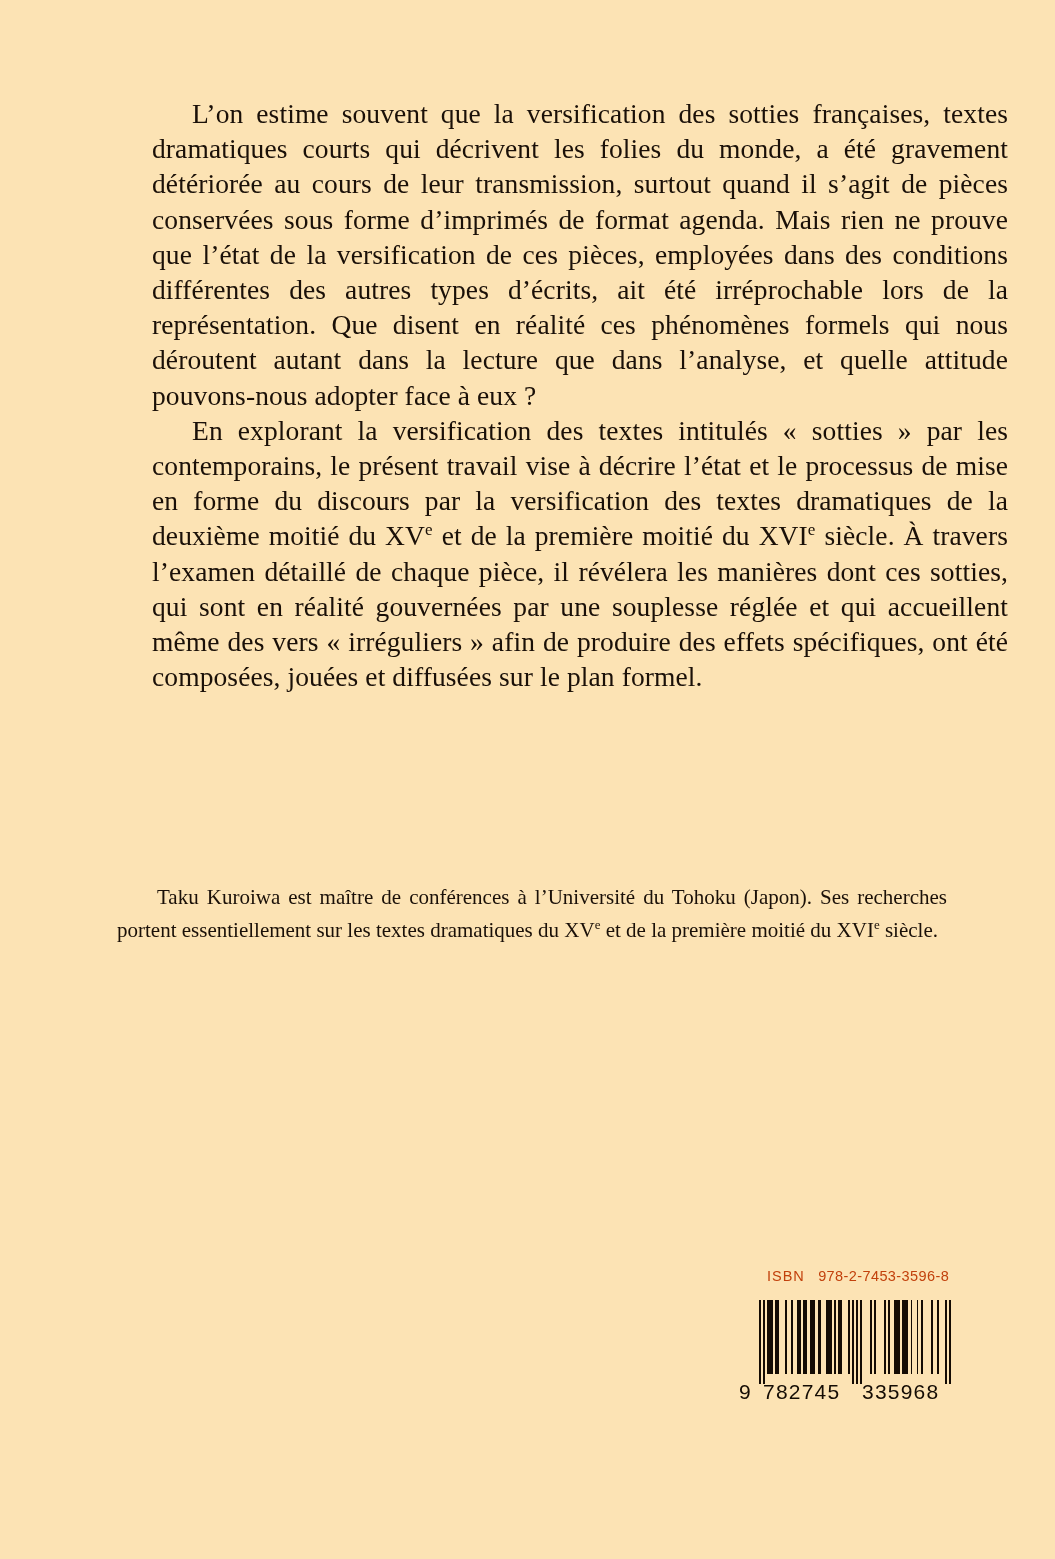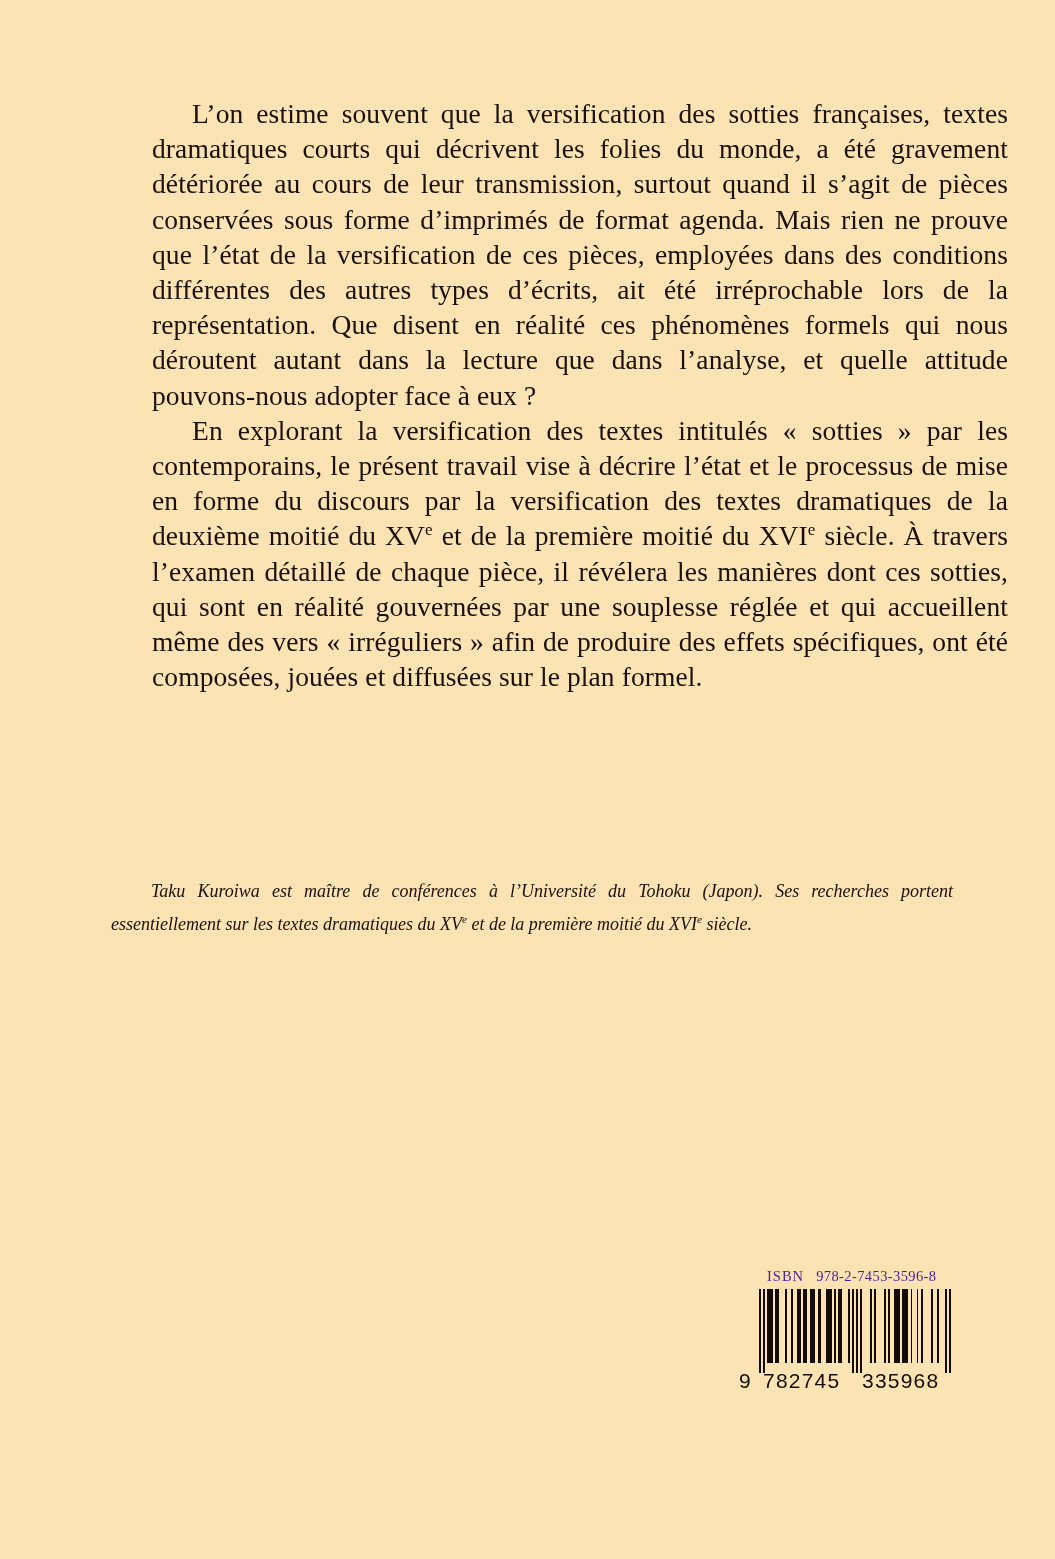--- a/index.html
+++ b/index.html
@@ -40,24 +40,23 @@
   .blurb p + p {
     margin-top: 0;
   }
   .bio {
     position: absolute;
     left: 104px;
     top: 868px;
     width: 856px;
   }
   .bio p {
-    margin: 7px;
+    margin: 13px;
     text-align: justify;
-    font-style: italic;
-    font-size: 18px;
+    font-size: 21px;
     line-height: 32.5px;
     text-indent: 40px;
   }
   sup {
     font-size: 0.62em;
     vertical-align: super;
     line-height: 0;
   }
   .series {
     position: absolute;
@@ -68,26 +67,26 @@
     letter-spacing: 0.2px;
     white-space: nowrap;
   }
   .barcode-block {
     position: absolute;
     left: 739px;
     top: 1268px;
     width: 217px;
   }
   .isbn-line {
-    font-family: Liberation Serif, serif;
+    font-family: Liberation Sans, sans-serif;
     font-size: 14.5px;
     letter-spacing: 0.4px;
-    color: #4c1d95;
+    color: #c2410c;
     padding-left: 28px;
-    margin-bottom: 4px;
+    margin-bottom: 16px;
     white-space: nowrap;
   }
   .isbn-line .lbl {
     letter-spacing: 1px;
   }
   .bars {
     position: relative;
     height: 84px;
     width: 217px;
     background: #fce3b4;

